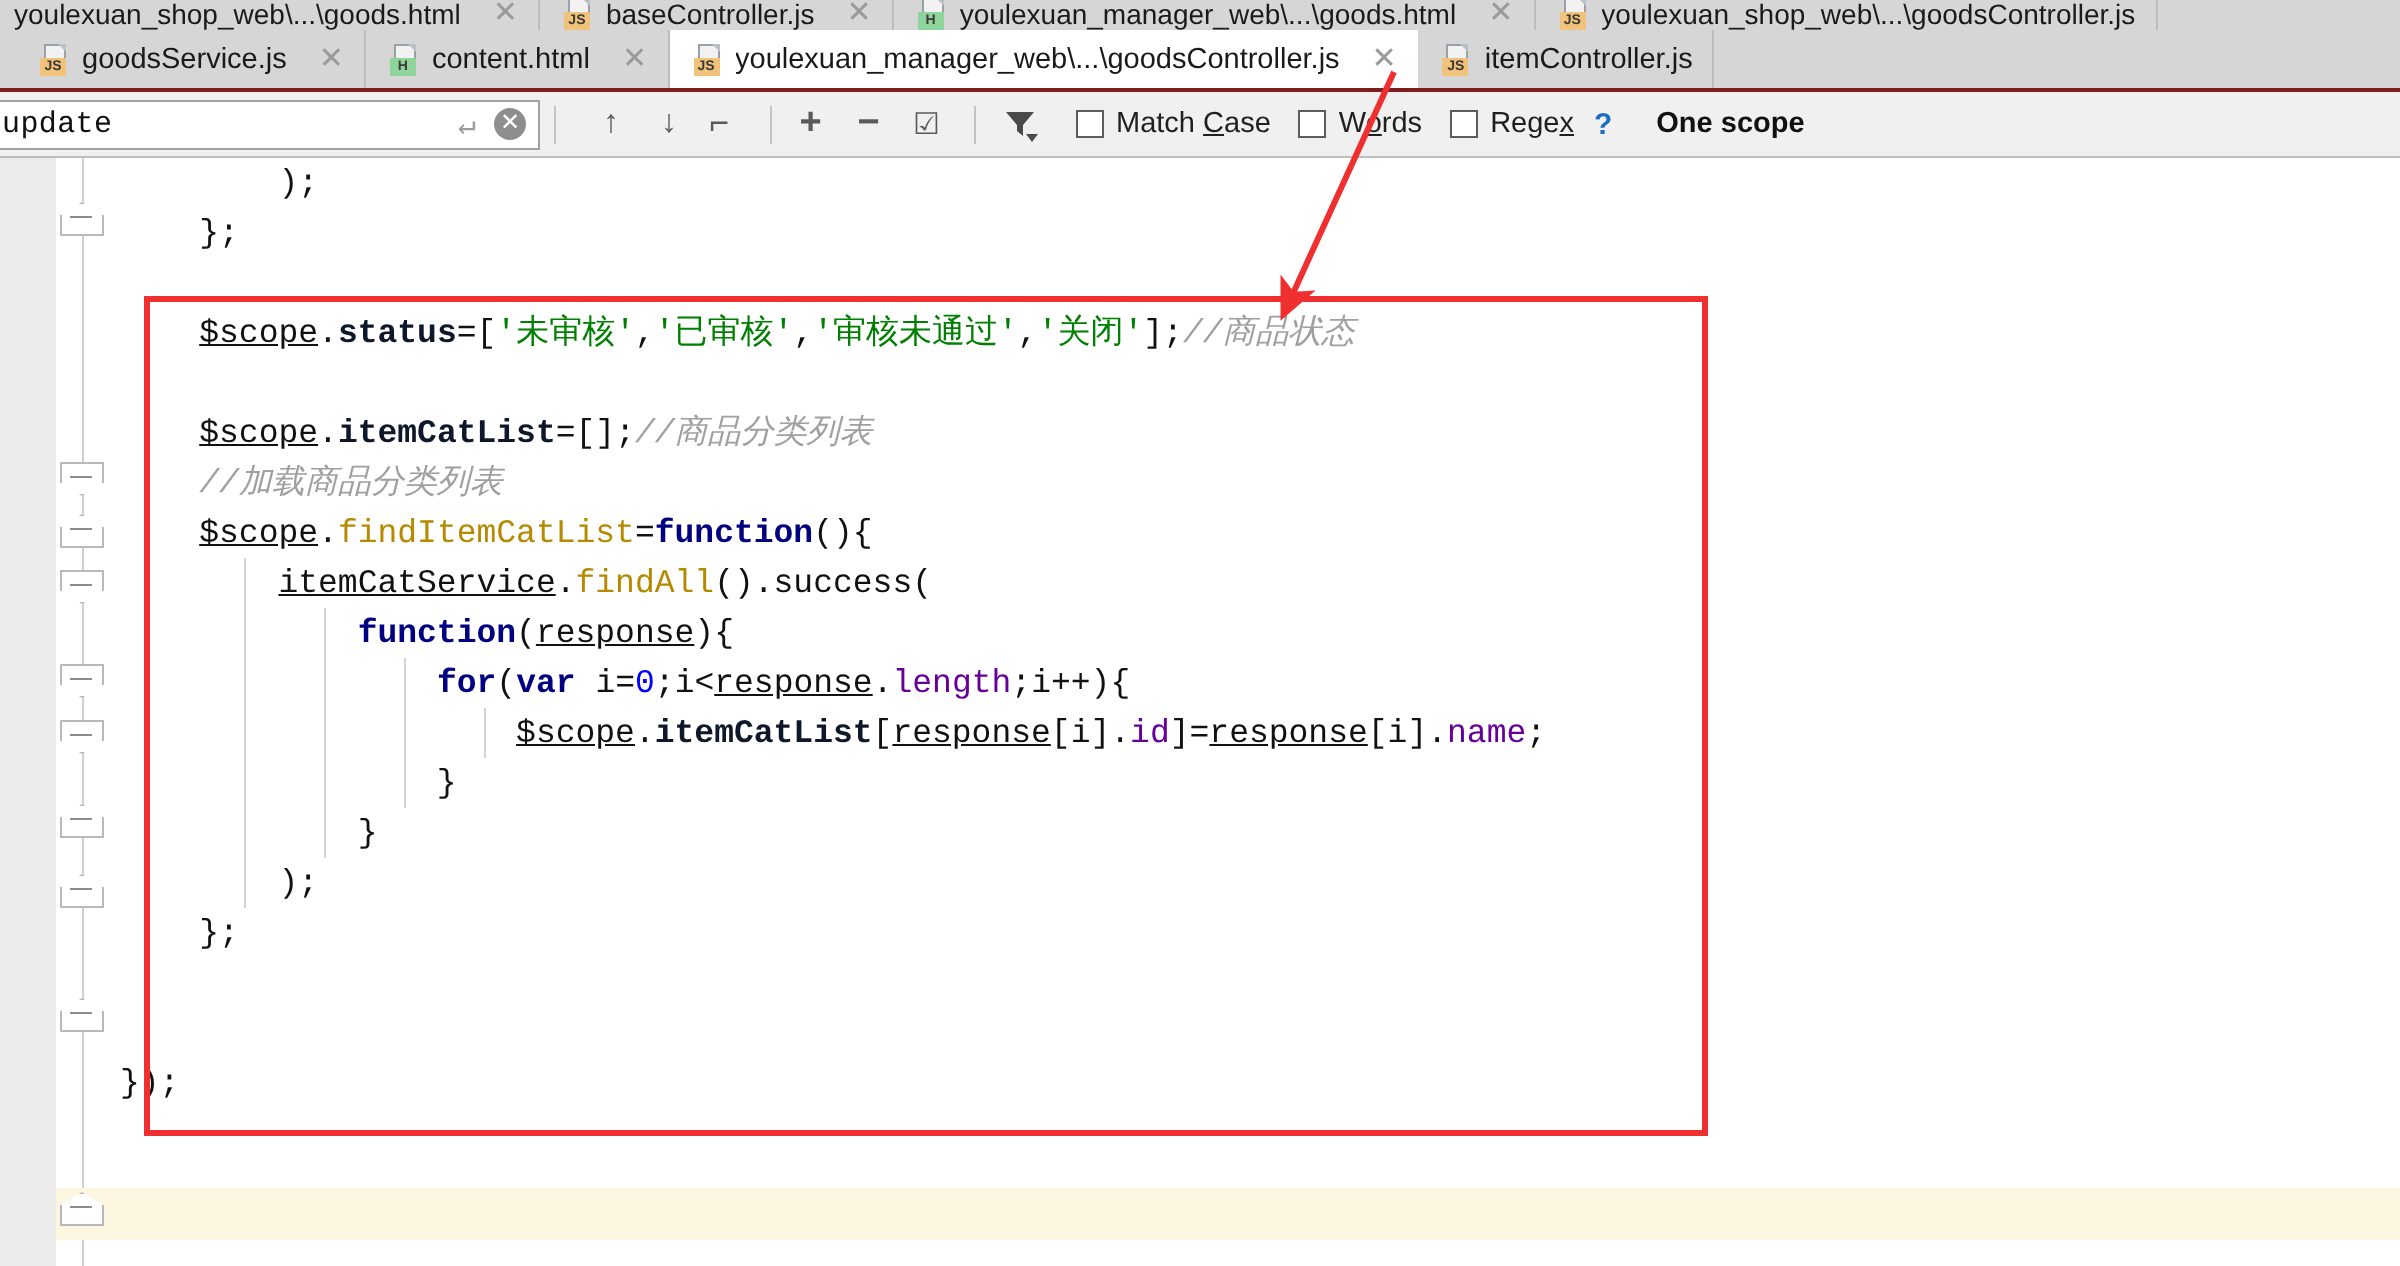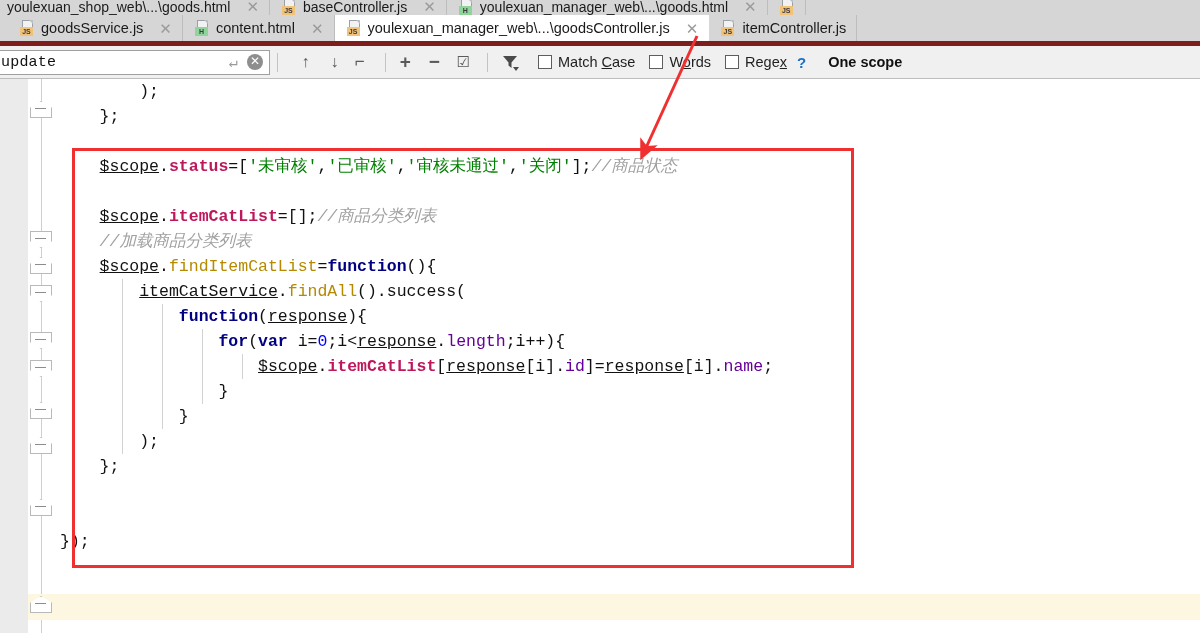--- a/index.html
+++ b/index.html
@@ -18,21 +18,21 @@
 
   
   .tabstrip {
     position: absolute; left: 0; width: 1200px;
     background: #d6d6d6;
     display: flex;
     align-items: flex-end;
     overflow: hidden;
   }
   .tabstrip-top { top: -4px; height: 22px; }
-  .tabstrip-main { top: 15px; height: 31px; border-bottom: 5px solid #7f1d1d; }
+  .tabstrip-main { top: 15px; height: 31px; border-bottom: 2px solid #7f1d1d; }
 
   .tab {
     position: relative;
     height: 100%;
     display: flex; align-items: center;
     gap: 6px;
     padding: 0 10px 0 12px;
     font-size: 14.5px;
     color: #1a1a1a;
     white-space: nowrap;
@@ -180,21 +180,21 @@
     line-height: 25px;
     color: #111111;
     white-space: pre;
   }
   .ln { position: absolute; left: 0; width: 1200px; height: 25px; }
   .indent-guide {
     position: absolute; width: 1px; height: 25px; background: #d2d2d2;
   }
 
   .t-ident   { color: #111111; }
-  .t-field   { color: #be185d; font-weight: bold; }
+  .t-field   { color: #0f172a; font-weight: bold; }
   .t-prop    { color: #660099; }
   .t-kw      { color: #000080; font-weight: bold; }
   .t-str     { color: #008000; }
   .t-num     { color: #0000ff; }
   .t-cmt     { color: #a0a0a0; font-style: italic; }
   .t-fn      { color: #b58900; }
   .t-local   { color: #111111; text-decoration: underline; }
   .t-punct   { color: #111111; }
 
   
@@ -249,20 +249,21 @@
           <span class="badge html">H</span>
         </span>
         <span class="tab-label">youlexuan_manager_web\...\goods.html</span>
         <span class="tab-close">✕</span>
       </div>
       <div class="tab">
         <span class="ficon">
           <span class="page"></span>
           <span class="badge js">JS</span>
         </span>
+        <span class="tab-label">youlexuan_shop_web\...\goodsController.js</span>
       </div>
     </div>
 
   <div class="tabstrip tabstrip-main">
       <div class="tab" style="padding-left: 20px;">
         <span class="ficon">
           <span class="page"></span>
           <span class="badge js">JS</span>
         </span>
         <span class="tab-label">goodsService.js</span>

